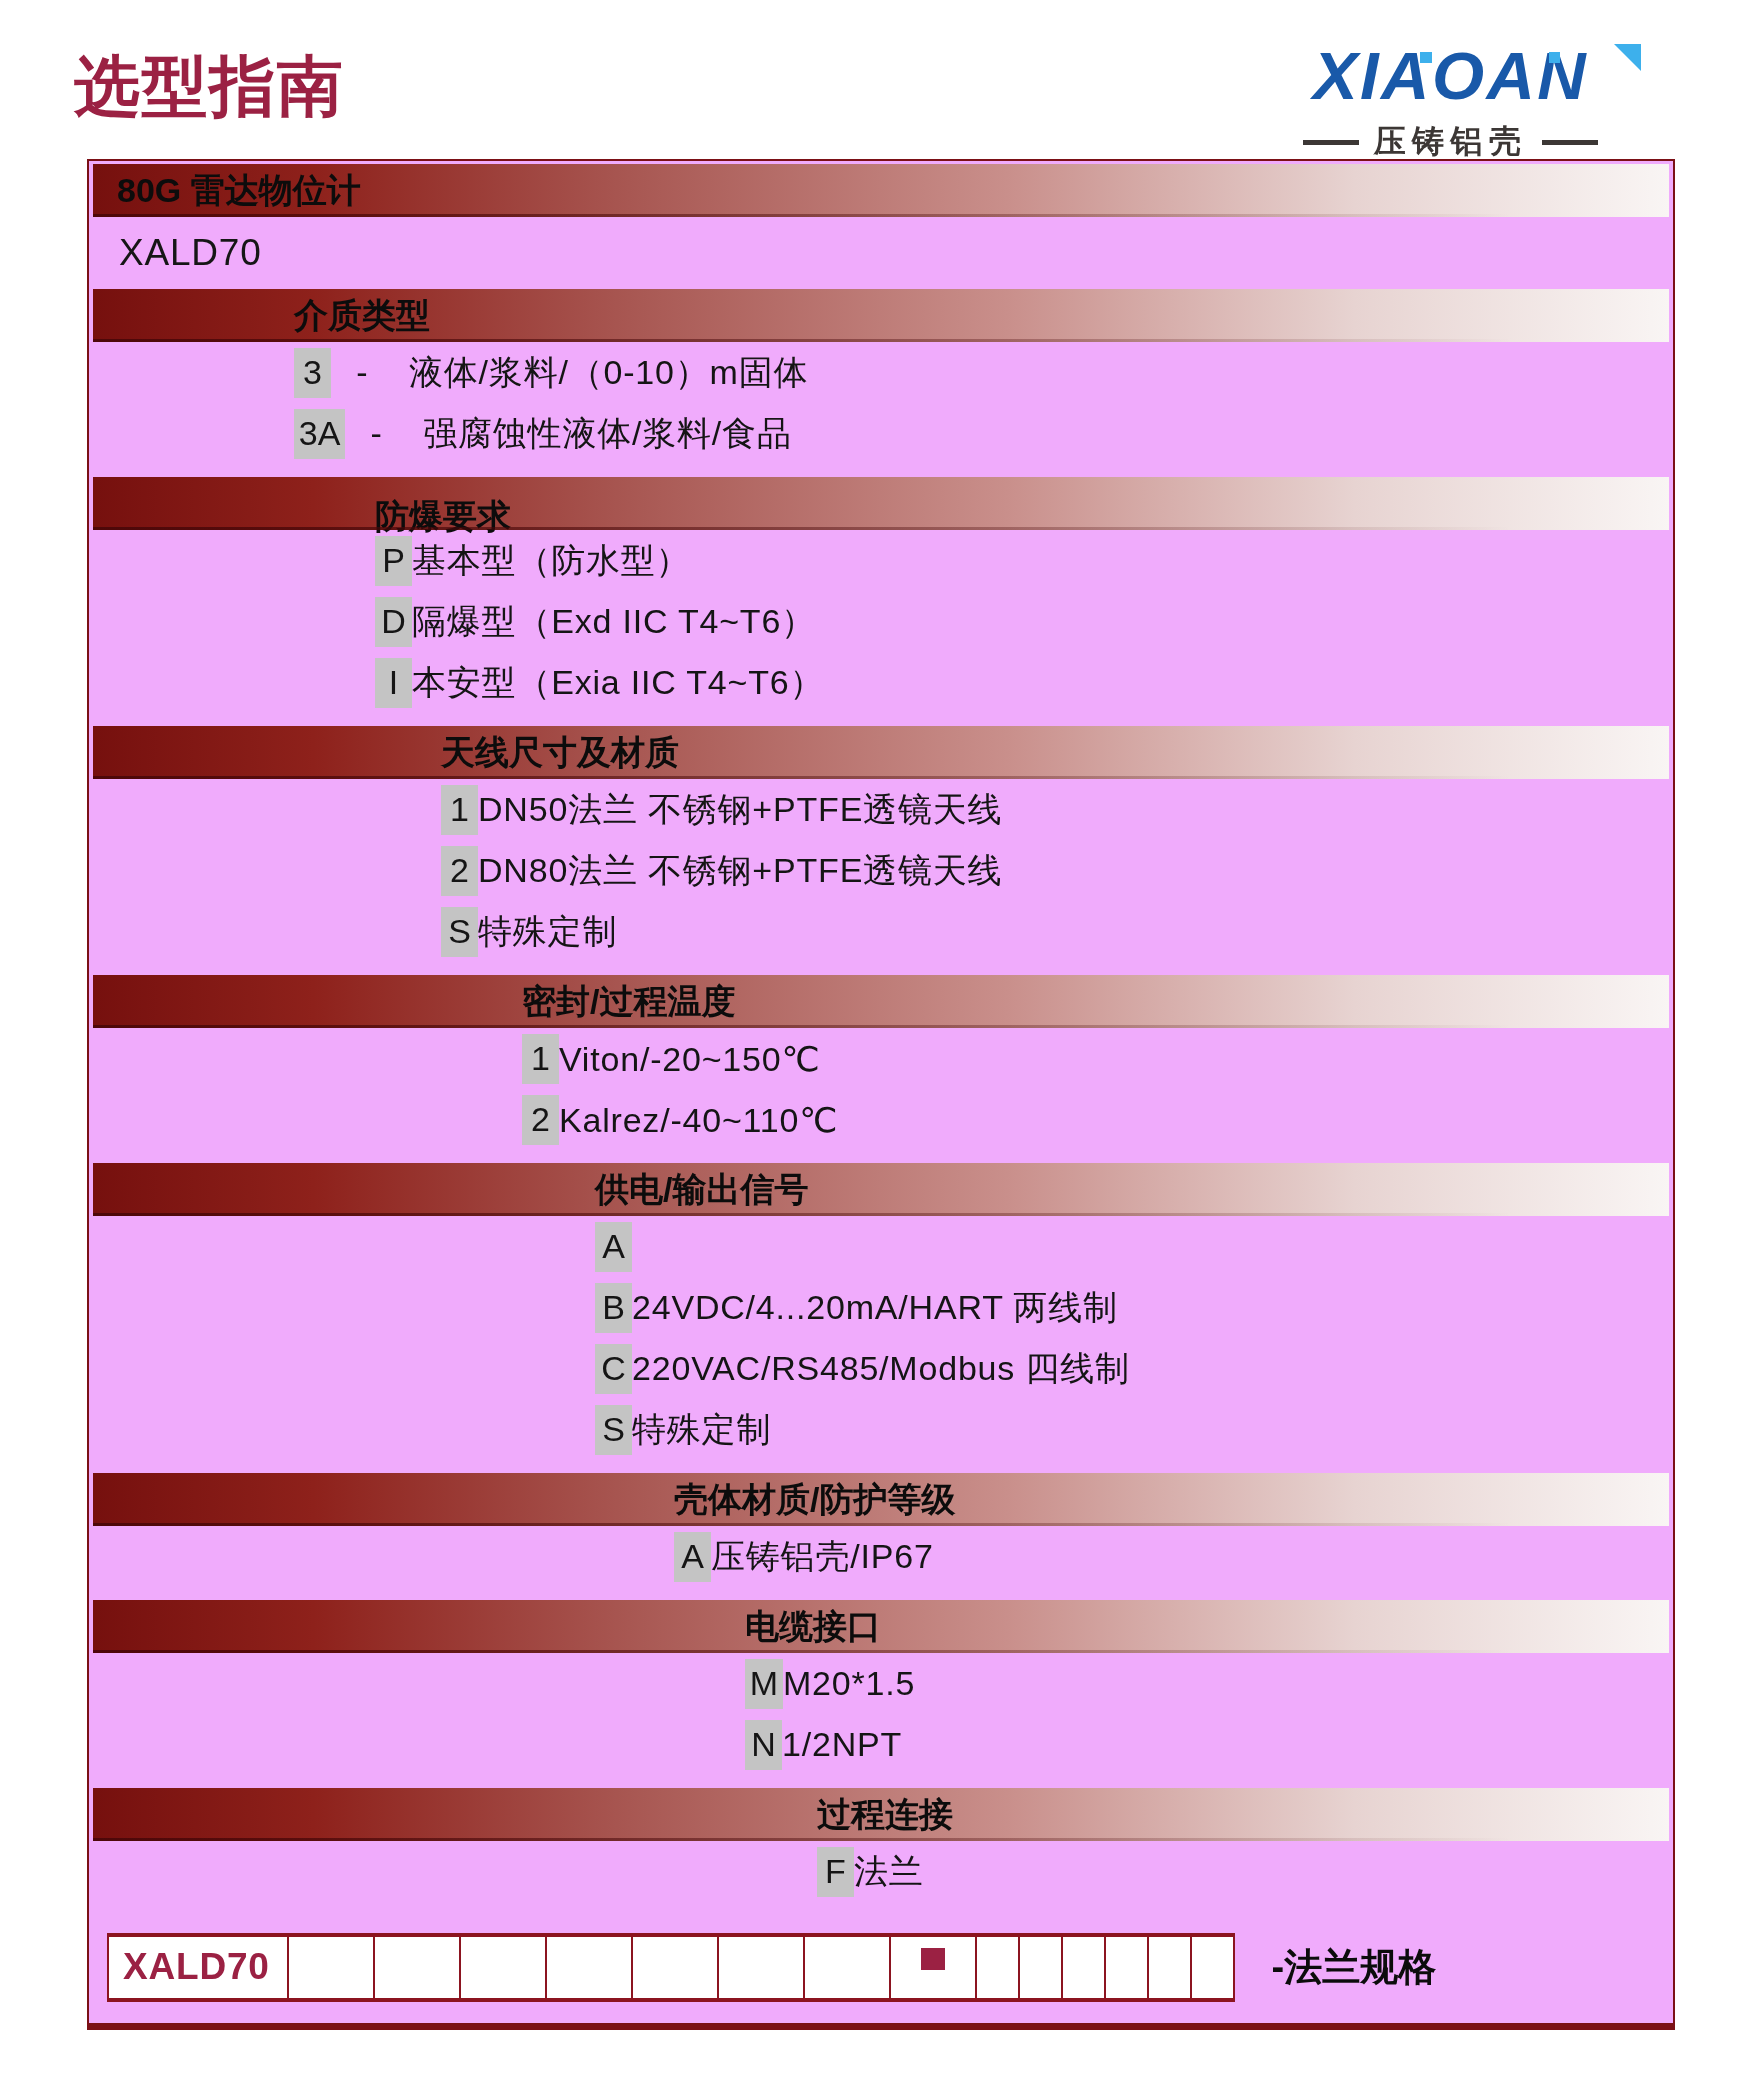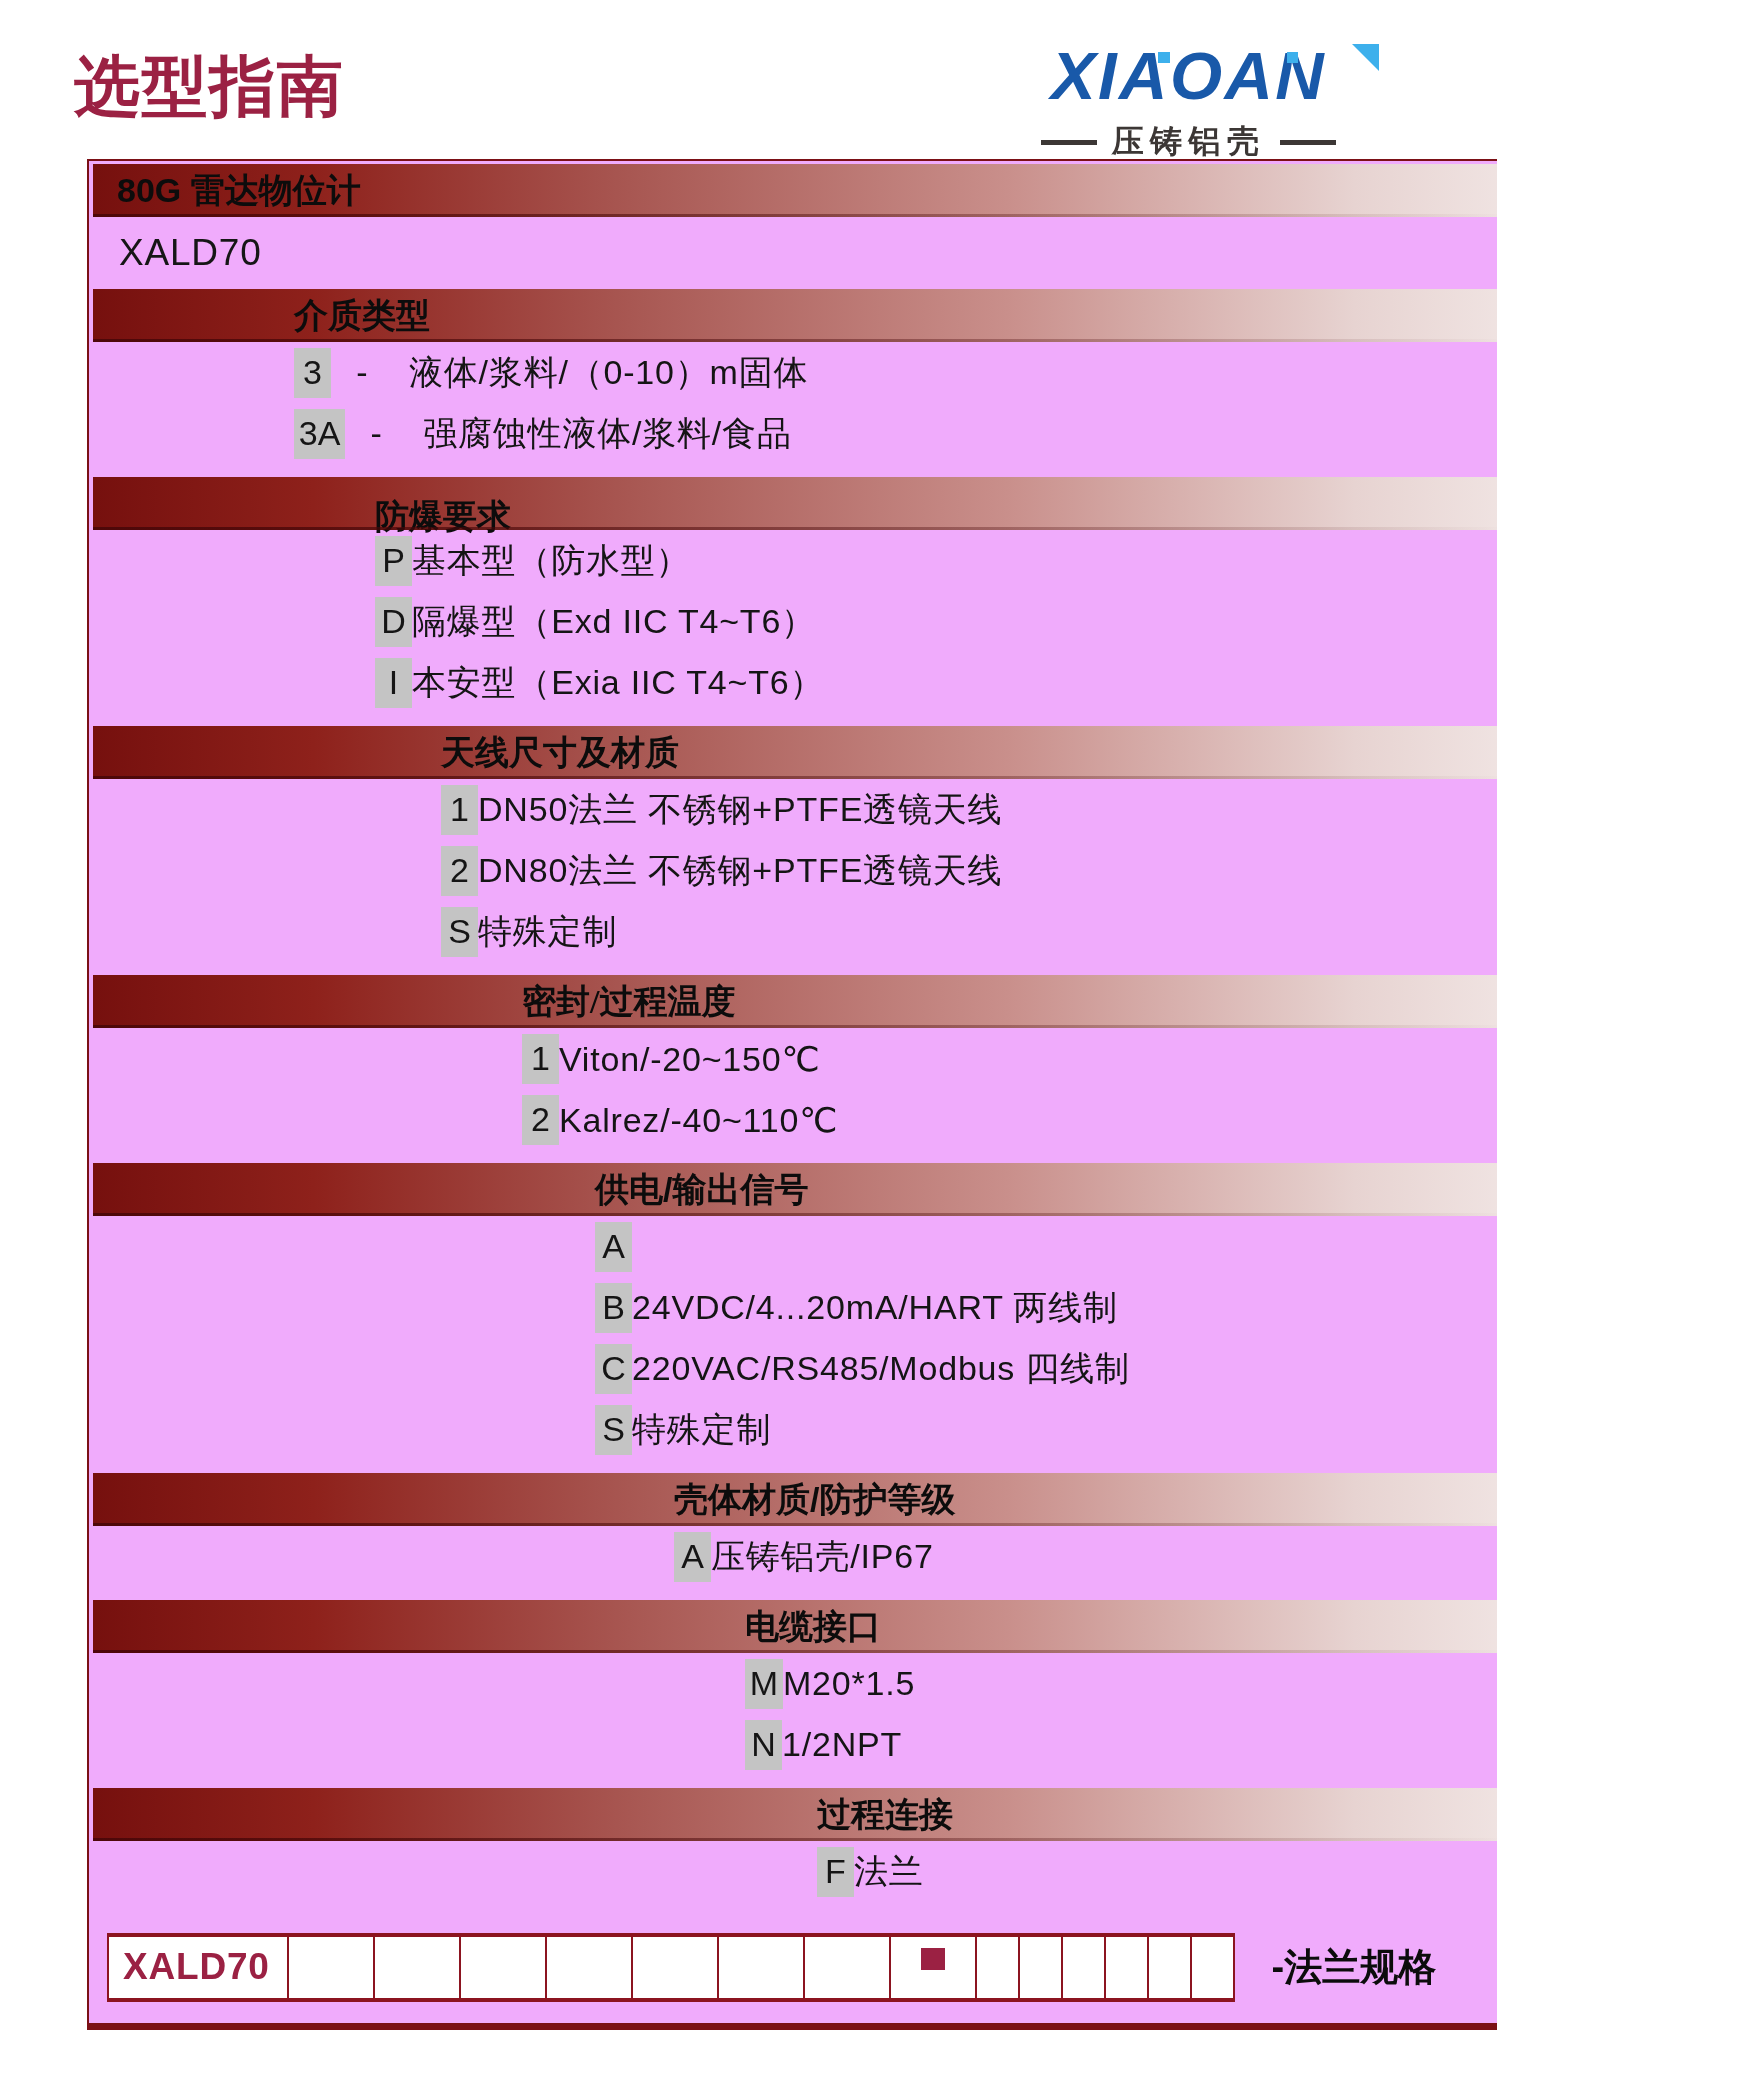--- a/index.html
+++ b/index.html
@@ -1,17 +1,17 @@
 <!DOCTYPE html>
 <html style="font-size:13px"><head>
 <meta charset="utf-8">
 <style>
   html,body{margin:0;padding:0;background:#ffffff;}
   .page{
-    position:relative;width:1497px;height:2077px;background:#ffffff;overflow:hidden;
+    position:relative;width:1759px;height:2077px;background:#ffffff;overflow:hidden;
     font-family:"Liberation Sans","DejaVu Sans",sans-serif;color:#111;
   }
   
   .page-title{
     position:absolute;left:74px;top:42px;margin:0;
     font-size:66px;font-weight:900;letter-spacing:1.6px;color:#9b2143;
   }
   .logo{position:absolute;right:120px;top:42px;width:377px;text-align:center;}
   .logo-word{
     position:relative;font-size:67px;font-weight:900;font-style:italic;
@@ -150,21 +150,21 @@
               <span class="opt-desc">DN80法兰 不锈钢+PTFE透镜天线</span>
             </div>
             <div class="opt-row" style="padding-left: 348px;">
               <span class="code-chip">S</span>
               <span class="opt-desc">特殊定制</span>
             </div>
           </div>
         </section>
         <section>
           <div class="bar">
-            <span class="bar-title" style="padding-left: 429px; font-family: Liberation Serif, serif;">密封/过程温度</span>
+            <span class="bar-title" style="padding-left: 429px;">密封/过程温度</span>
           </div>
           <div class="opts">
             <div class="opt-row" style="padding-left: 429px;">
               <span class="code-chip">1</span>
               <span class="opt-desc">Viton/-20~150℃</span>
             </div>
             <div class="opt-row" style="padding-left: 429px;">
               <span class="code-chip">2</span>
               <span class="opt-desc">Kalrez/-40~110℃</span>
             </div>

